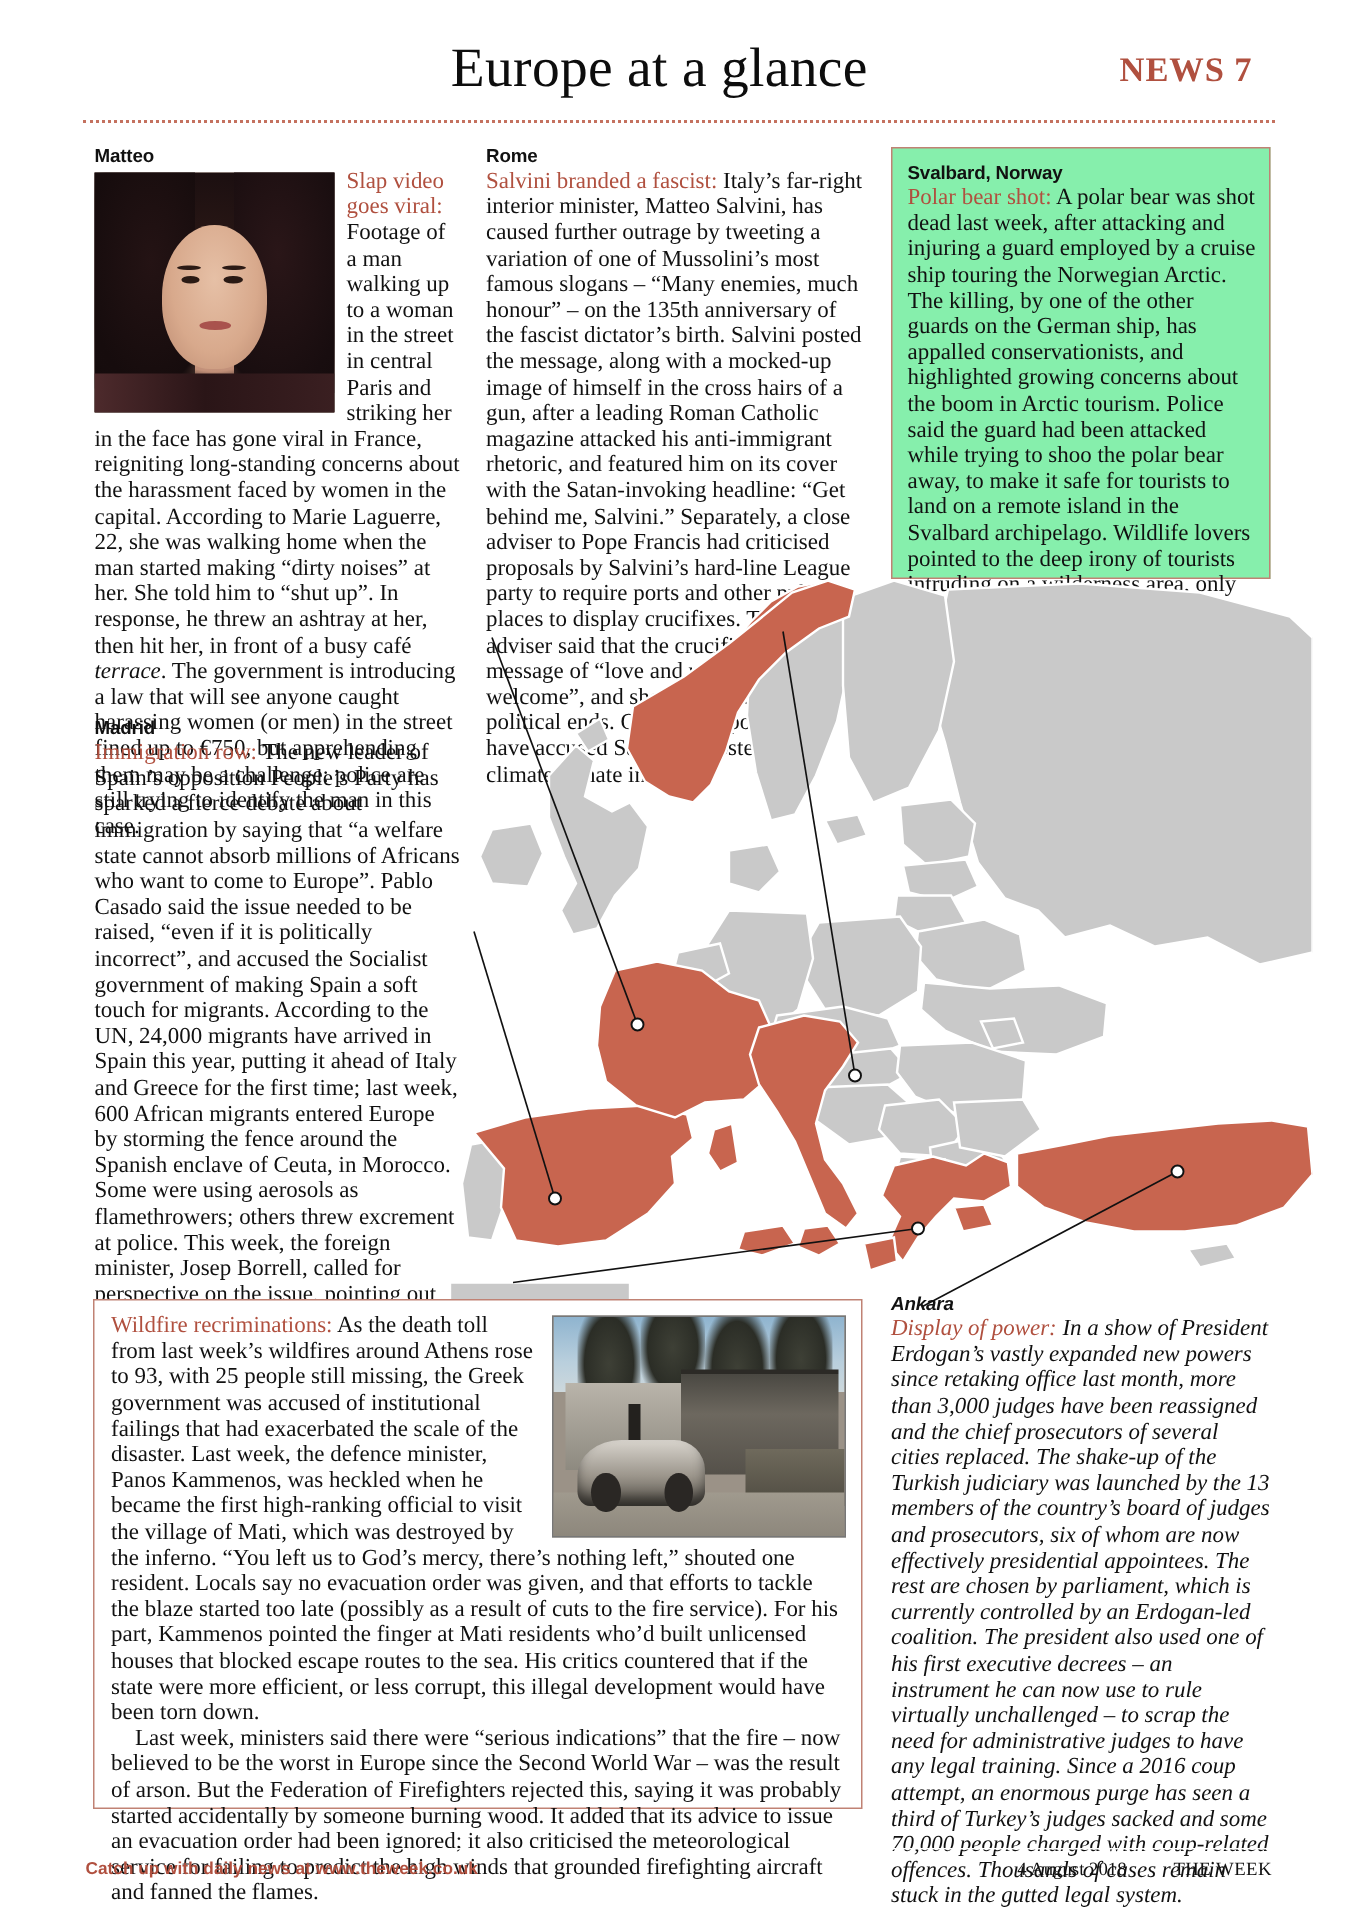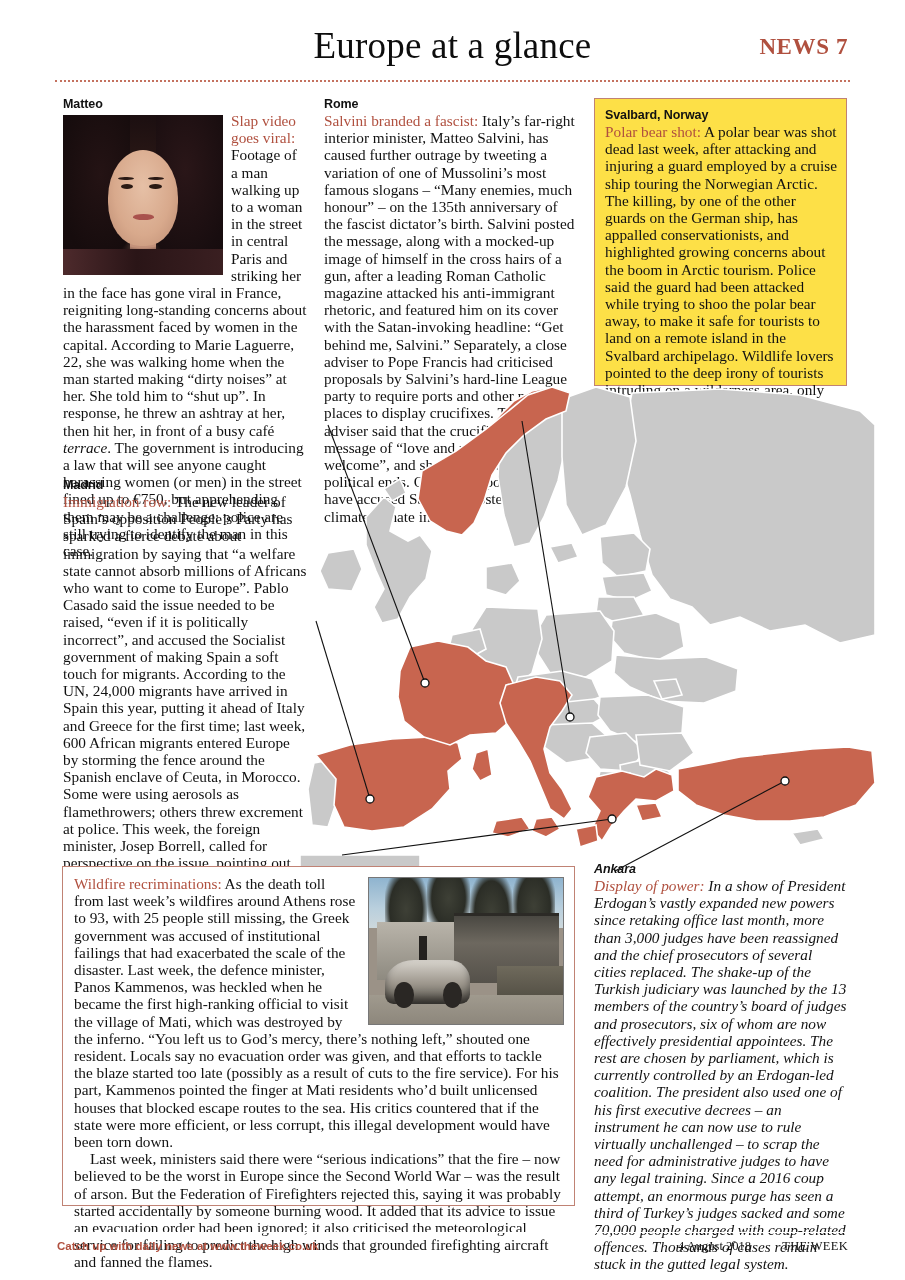--- a/index.html
+++ b/index.html
@@ -9,21 +9,21 @@
     background:#ffffff;
     font-family:"Liberation Serif", serif;
     color:#1a1a1a;
     position:relative;
     overflow:hidden;
   }
   .page { position:absolute; inset:0; }
 
   
   .masthead {
-    position:absolute; left:55px; top:24px; width:795px; height:52px;
+    position:absolute; left:42px; top:24px; width:795px; height:52px;
   }
   .masthead-title {
     position:absolute; left:0; right:0; top:0;
     text-align:center;
     font-family:"Liberation Serif", serif;
     font-size:37px; font-weight:400; letter-spacing:.2px;
     color:#0d0d0d;
   }
   .masthead-section {
     position:absolute; right:2px; top:10px;
@@ -92,21 +92,21 @@
   }
 
   
   .col-rome {
     position:absolute; left:324px; top:97px; width:252px;
   }
 
   
   .box-svalbard {
     position:absolute; left:594px; top:98px; width:253px; height:288px;
-    border:1.5px solid #c08274; padding:9px 9px 6px 10px; background:#fde047;
+    border:1.5px solid #c08274; padding:9px 9px 6px 10px; background:#86efac;
   }
 
   
   .map-wrap {
     position:absolute; left:300px; top:385px; width:575px; height:490px;
   }
   .map-wrap svg { display:block; width:100%; height:100%; }
 
   
   .box-mati {

